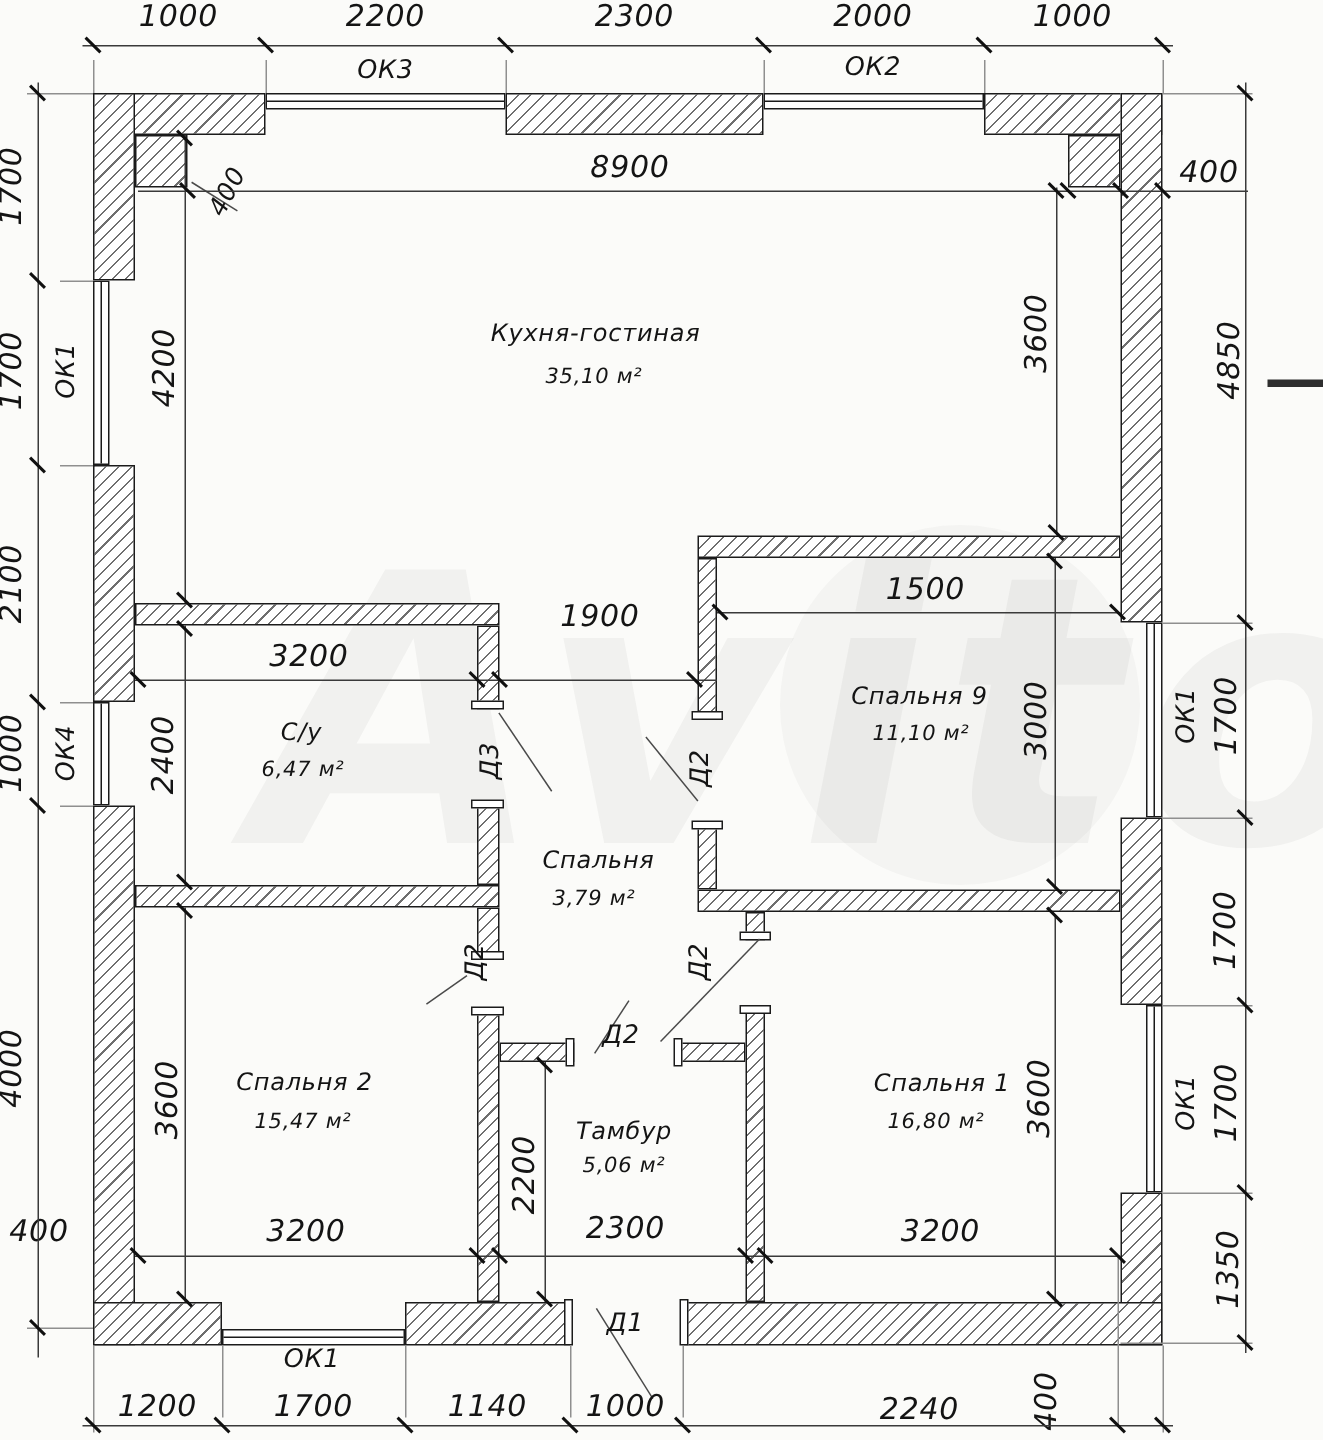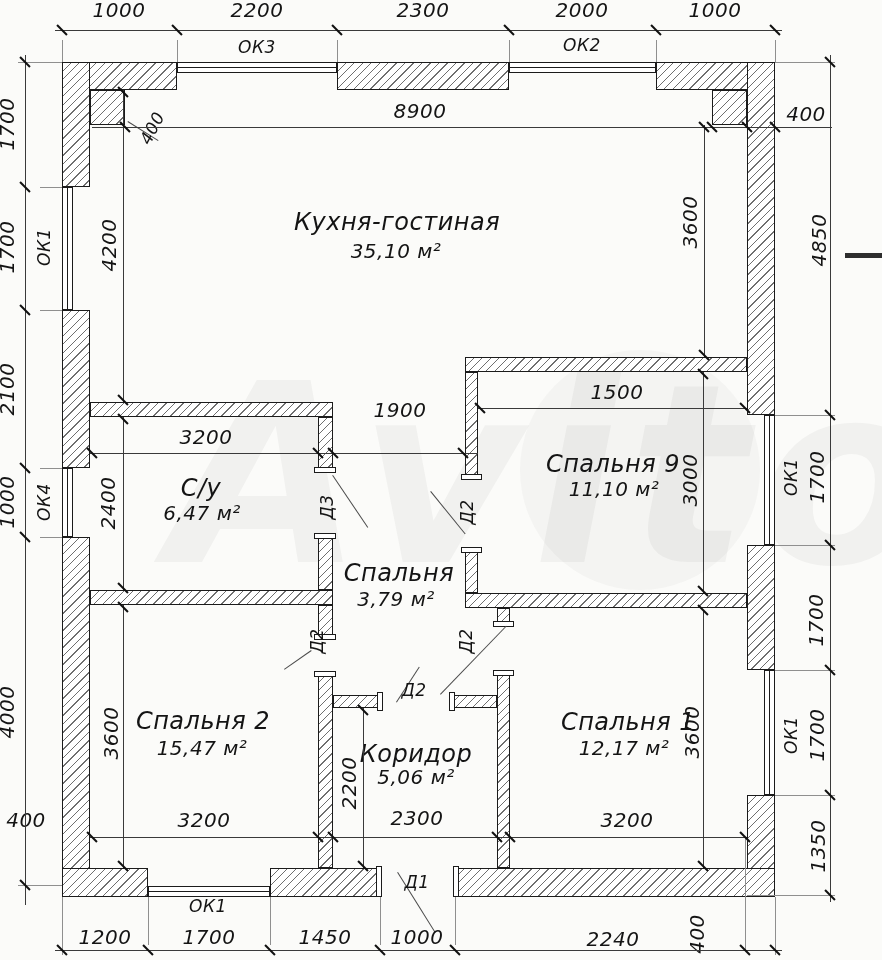--- a/index.html
+++ b/index.html
@@ -14,22 +14,22 @@
   .cap{position:absolute;box-sizing:border-box;border:1.1px solid #1b1b1b;background:#fff;}
   .dl{position:absolute;background:#3a3a3a;}
   .ex{position:absolute;background:#8f8f8f;}
   .tk{position:absolute;width:14px;height:2px;background:#101010;transform:translate(-50%,-50%) rotate(45deg);}
   .leader{position:absolute;height:1.2px;background:#4a4a4a;transform-origin:0 0;}
   .lbl{position:absolute;transform:translate(-50%,-50%);font-style:italic;color:#141414;
        white-space:nowrap;font-size:20px;letter-spacing:.5px;}
   .lbl.v{transform:translate(-50%,-50%) rotate(-90deg);}
   .lbl.d{transform:translate(-50%,-50%) rotate(-63deg);}
   .lbl.sm{font-size:17px;}
-  .lbl.rm{font-size:24px;}
-  .lbl.ar{font-size:20px;}
+  .lbl.rm{font-size:16px;}
+  .lbl.ar{font-size:14px;}
   .wm{position:absolute;left:170px;top:330px;font-size:250px;font-style:italic;font-weight:bold;
       color:rgba(60,60,60,0.05);letter-spacing:10px;pointer-events:none;}
   .wm-circle{position:absolute;left:520px;top:350px;width:240px;height:240px;border-radius:50%;
       background:rgba(80,80,80,0.04);pointer-events:none;}
   .wm-dash{position:absolute;left:845px;top:253px;width:38px;height:5px;background:#2e2e2e;}
 </style>
 </head>
 <body>
 
 <div id="plan">
@@ -148,35 +148,35 @@
   <span class="lbl ar" style="left:396px;top:599px">3,79 м²</span>
   <span class="lbl v sm" style="left:317px;top:641px">Д2</span>
   <span class="lbl v sm" style="left:466px;top:641px">Д2</span>
   <span class="lbl sm" style="left:414px;top:690px">Д2</span>
 
   <span class="lbl rm" style="left:203px;top:721px">Спальня 2</span>
   <span class="lbl ar" style="left:202px;top:748px">15,47 м²</span>
   <span class="lbl v" style="left:111px;top:733px">3600</span>
   <span class="lbl" style="left:204px;top:820px">3200</span>
 
-  <span class="lbl rm" style="left:416px;top:754px">Коридор</span>
+  <span class="lbl rm" style="left:416px;top:754px">Тамбур</span>
   <span class="lbl ar" style="left:416px;top:777px">5,06 м²</span>
   <span class="lbl v" style="left:349px;top:783px">2200</span>
   <span class="lbl" style="left:417px;top:818px">2300</span>
 
   <span class="lbl rm" style="left:628px;top:722px">Спальня 1</span>
-  <span class="lbl ar" style="left:624px;top:748px">12,17 м²</span>
+  <span class="lbl ar" style="left:624px;top:748px">16,80 м²</span>
   <span class="lbl v" style="left:692px;top:732px">3600</span>
   <span class="lbl" style="left:627px;top:820px">3200</span>
 
   <span class="lbl sm" style="left:208px;top:906px">ОК1</span>
   <span class="lbl sm" style="left:417px;top:882px">Д1</span>
   <span class="lbl" style="left:105px;top:937px">1200</span>
   <span class="lbl" style="left:209px;top:937px">1700</span>
-  <span class="lbl" style="left:325px;top:937px">1450</span>
+  <span class="lbl" style="left:325px;top:937px">1140</span>
   <span class="lbl" style="left:417px;top:937px">1000</span>
   <span class="lbl" style="left:613px;top:939px">2240</span>
   <span class="lbl v" style="left:697px;top:934px">400</span>
 
 <div class="dl" style="left: 55px; top: 30px; width: 727px; height: 1px;"></div>
     <div class="dl" style="left: 55px; top: 950px; width: 727px; height: 1px;"></div>
     <div class="dl" style="left: 25px; top: 55px; width: 1px; height: 850px;"></div>
     <div class="dl" style="left: 830px; top: 55px; width: 1px; height: 847px;"></div>
     <div class="dl" style="left: 92px; top: 127px; width: 740px; height: 1px;"></div>
     <div class="dl" style="left: 90px; top: 453px; width: 388px; height: 1px;"></div>

